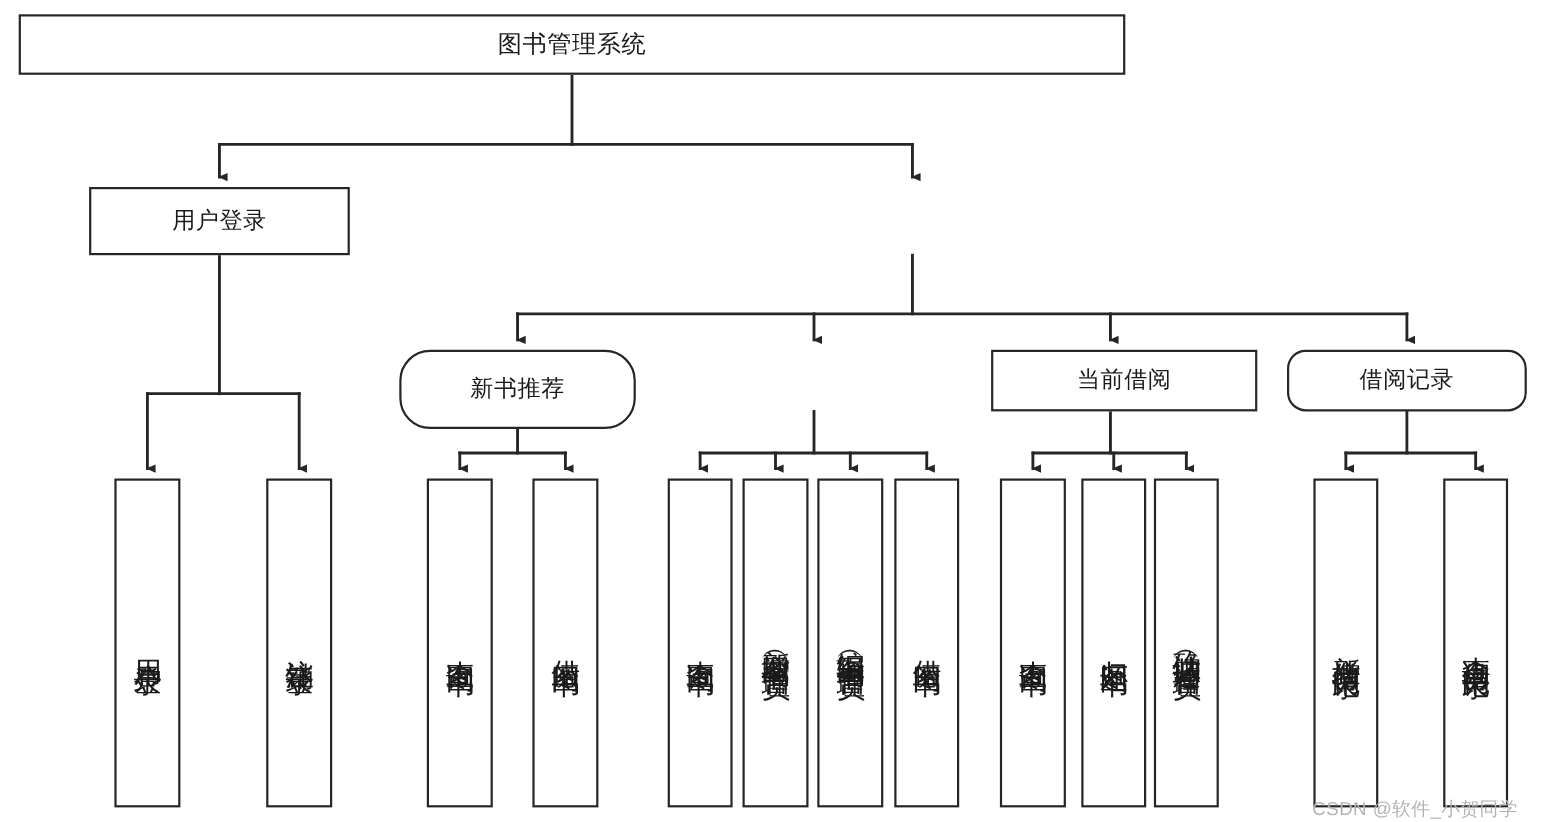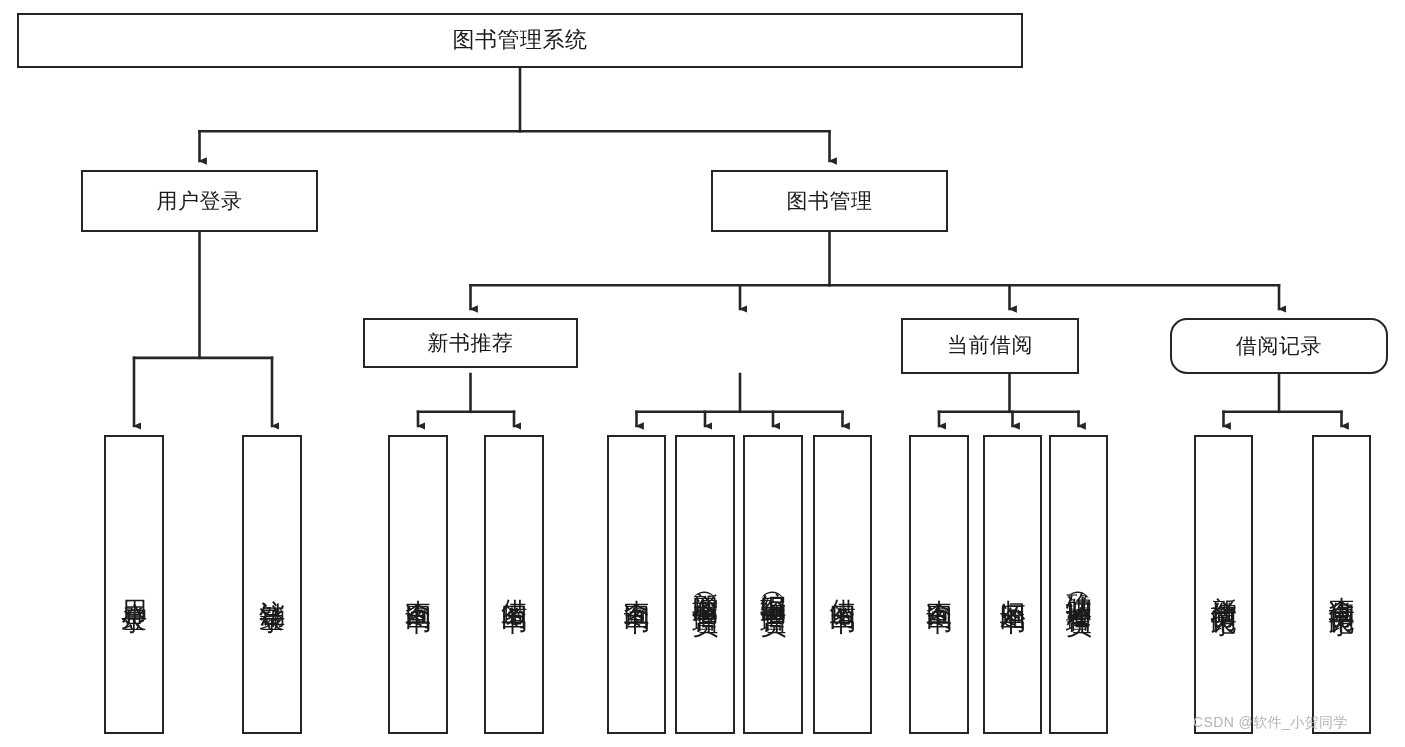--- a/index.html
+++ b/index.html
@@ -50,24 +50,25 @@
     text-orientation: upright;
     font-size: 26px;
     letter-spacing: 3px;
   }
   .node-box.root .node-label {
     font-size: 22px;
   }
   .watermark {
     position: absolute;
     color: #b4b4b4;
-    font-size: 14px;
+    font-size: 17px;
     white-space: nowrap;
     letter-spacing: 0.4px;
     pointer-events: none;
+    margin-top: 10px;
   }
 </style>
 </head>
 <body>
 
 <div id="diagram-root">
 
   <svg id="flow-svg" viewBox="0 0 1405 747" xmlns="http://www.w3.org/2000/svg">
     <defs>
       <marker id="arrowhead" markerWidth="9" markerHeight="9" refX="4.2" refY="7.4" orient="auto" markerUnits="userSpaceOnUse">
@@ -111,28 +112,25 @@
       </g>
   </svg>
 
   <div class="node-box root horiz" style="left: 17px; top: 13px; width: 1006px; height: 55px;">
     <span class="node-label">图书管理系统</span>
   </div>
 
   <div class="node-box horiz" style="left: 81px; top: 170px; width: 237px; height: 62px;">
     <span class="node-label">用户登录</span>
   </div>
-  <div class="node-box horiz" style="left: 711px; top: 170px; width: 237px; height: 62px;">
-    <span class="node-label">图书管理</span>
-  </div>
 
-  <div class="node-box horiz" style="left: 363px; top: 318px; width: 215px; height: 50px;">
+  <div class="node-box horiz" style="left: 363px; top: 318px; width: 215px; height: 72px; border-radius: 28px;">
     <span class="node-label">新书推荐</span>
   </div>
-  <div class="node-box horiz" style="left: 901px; top: 318px; width: 178px; height: 56px; font-family: Liberation Serif, serif;">
+  <div class="node-box horiz" style="left: 901px; top: 318px; width: 242px; height: 56px;">
     <span class="node-label">当前借阅</span>
   </div>
   <div class="node-box horiz" style="left: 1170px; top: 318px; width: 218px; height: 56px; border-radius: 17px;">
     <span class="node-label">借阅记录</span>
   </div>
 
   <div class="node-box vert" style="left: 104px; top: 435px; width: 60px; height: 299px;">
     <span class="node-label">用户登录</span>
   </div>
   <div class="node-box vert" style="left: 242px; top: 435px; width: 60px; height: 299px;">

